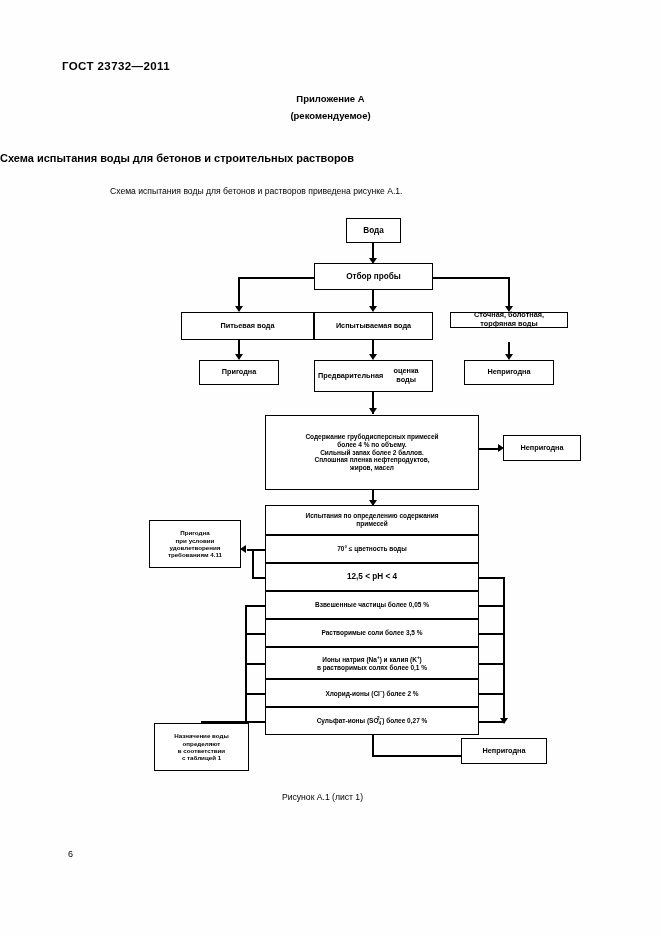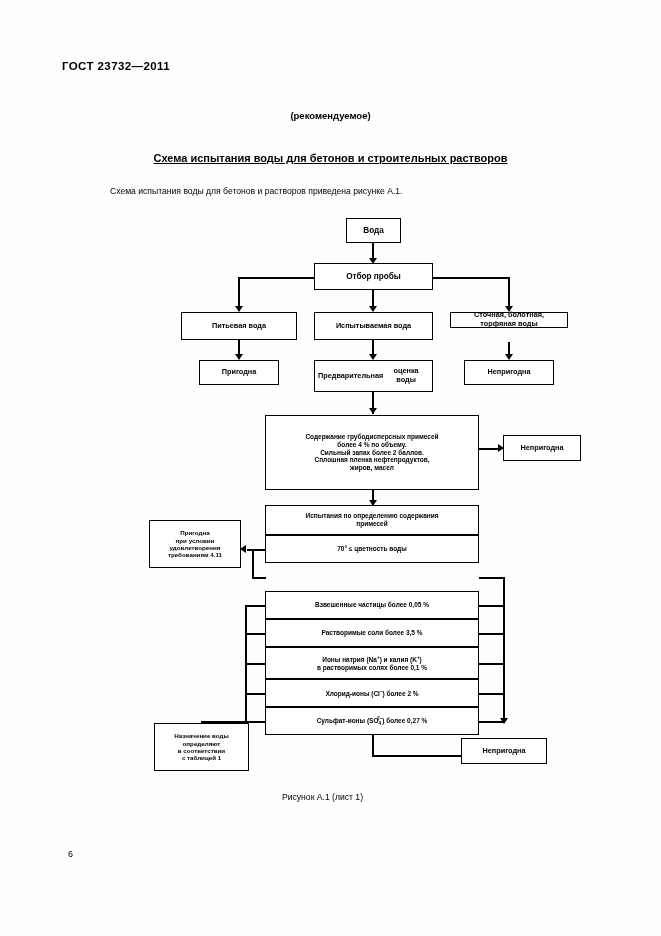--- a/index.html
+++ b/index.html
@@ -43,24 +43,23 @@
     left: 0; right: 0;
     top: 110px;
     text-align: center;
     font-size: 9.5px;
     font-weight: bold;
   }
   .scheme-title {
     position: absolute;
     left: 0; right: 0;
     top: 152px;
-    text-align: center;
+    text-align: left;
     font-size: 11px;
     font-weight: bold;
-    text-decoration: underline;
   }
   .intro-text {
     position: absolute;
     left: 110px;
     top: 186px;
     font-size: 8.6px;
   }
   .fig-caption {
     position: absolute;
     left: 0; right: 16px;
@@ -130,20 +129,21 @@
   }
   sup, sub { font-size: 72%; }
 </style>
 </head>
 <body>
 
 <div class="page">
 
   <div class="gost-header">ГОСТ 23732—2011</div>
 
+  <div class="appendix-line1">Приложение А</div>
   <div class="appendix-line2">(рекомендуемое)</div>
 
   <div class="scheme-title">Схема испытания воды для бетонов и строительных растворов</div>
 
   <div class="intro-text">Схема испытания воды для бетонов и растворов приведена рисунке А.1.</div>
 
   <div class="fc">
 
     <div class="box b-lg" style="left:337px; top:218px; width:55px; height:25px;">Вода</div>
 
@@ -154,21 +154,21 @@
 
     <div class="line hline" style="left:229px; top:277px; width:77px;"></div>
     <div class="line hline" style="left:423px; top:277px; width:78px;"></div>
     <div class="line vline" style="left:229px; top:277px; height:33px;"></div>
     <div class="line vline" style="left:499px; top:277px; height:33px;"></div>
     <div class="line vline" style="left:363px; top:290px; height:20px;"></div>
     <div class="arr-d" style="left:226px; top:306px;"></div>
     <div class="arr-d" style="left:360px; top:306px;"></div>
     <div class="arr-d" style="left:496px; top:306px;"></div>
 
-    <div class="box b-md" style="left:172px; top:312px; width:116px; height:28px;">Питьевая вода</div>
+    <div class="box b-md" style="left:172px; top:312px; width:133px; height:28px;">Питьевая вода</div>
 
     <div class="box b-md" style="left:305px; top:312px; width:119px; height:28px;">Испытываемая вода</div>
 
     <div class="box b-md" style="left:441px; top:312px; width:118px; height:16px; flex-direction:column;">
       <span>Сточная, болотная,</span>
       <span>торфяная воды</span>
     </div>
 
     <div class="line vline" style="left:229px; top:340px; height:17px;"></div>
     <div class="arr-d" style="left:226px; top:354px;"></div>
@@ -206,20 +206,21 @@
     <div class="line vline" style="left:363px; top:490px; height:17px;"></div>
     <div class="arr-d" style="left:360px; top:500px;"></div>
 
     <div class="box b-sm" style="left:256px; top:505px; width:214px; height:30px; flex-direction:column;">
       <span>Испытания по определению содержания</span>
       <span>примесей</span>
     </div>
 
     <div class="box b-sm" style="left:256px; top:535px; width:214px; height:28px;">70° ≤ цветность воды</div>
 
+    <div class="box b-lg" style="left:256px; top:563px; width:214px; height:28px;">12,5 &lt; pH &lt; 4</div>
 
     <div class="box b-sm" style="left:256px; top:591px; width:214px; height:28px;">Взвешенные частицы более 0,05 %</div>
 
     <div class="box b-sm" style="left:256px; top:619px; width:214px; height:28px;">Растворимые соли более 3,5 %</div>
 
     <div class="box b-sm" style="left:256px; top:647px; width:214px; height:32px; flex-direction:column;">
       <span><span>Ионы натрия (Na</span><sup>+</sup><span>) и калия (K</span><sup>+</sup><span>)</span></span>
       <span>в растворимых солях более 0,1 %</span>
     </div>
 

